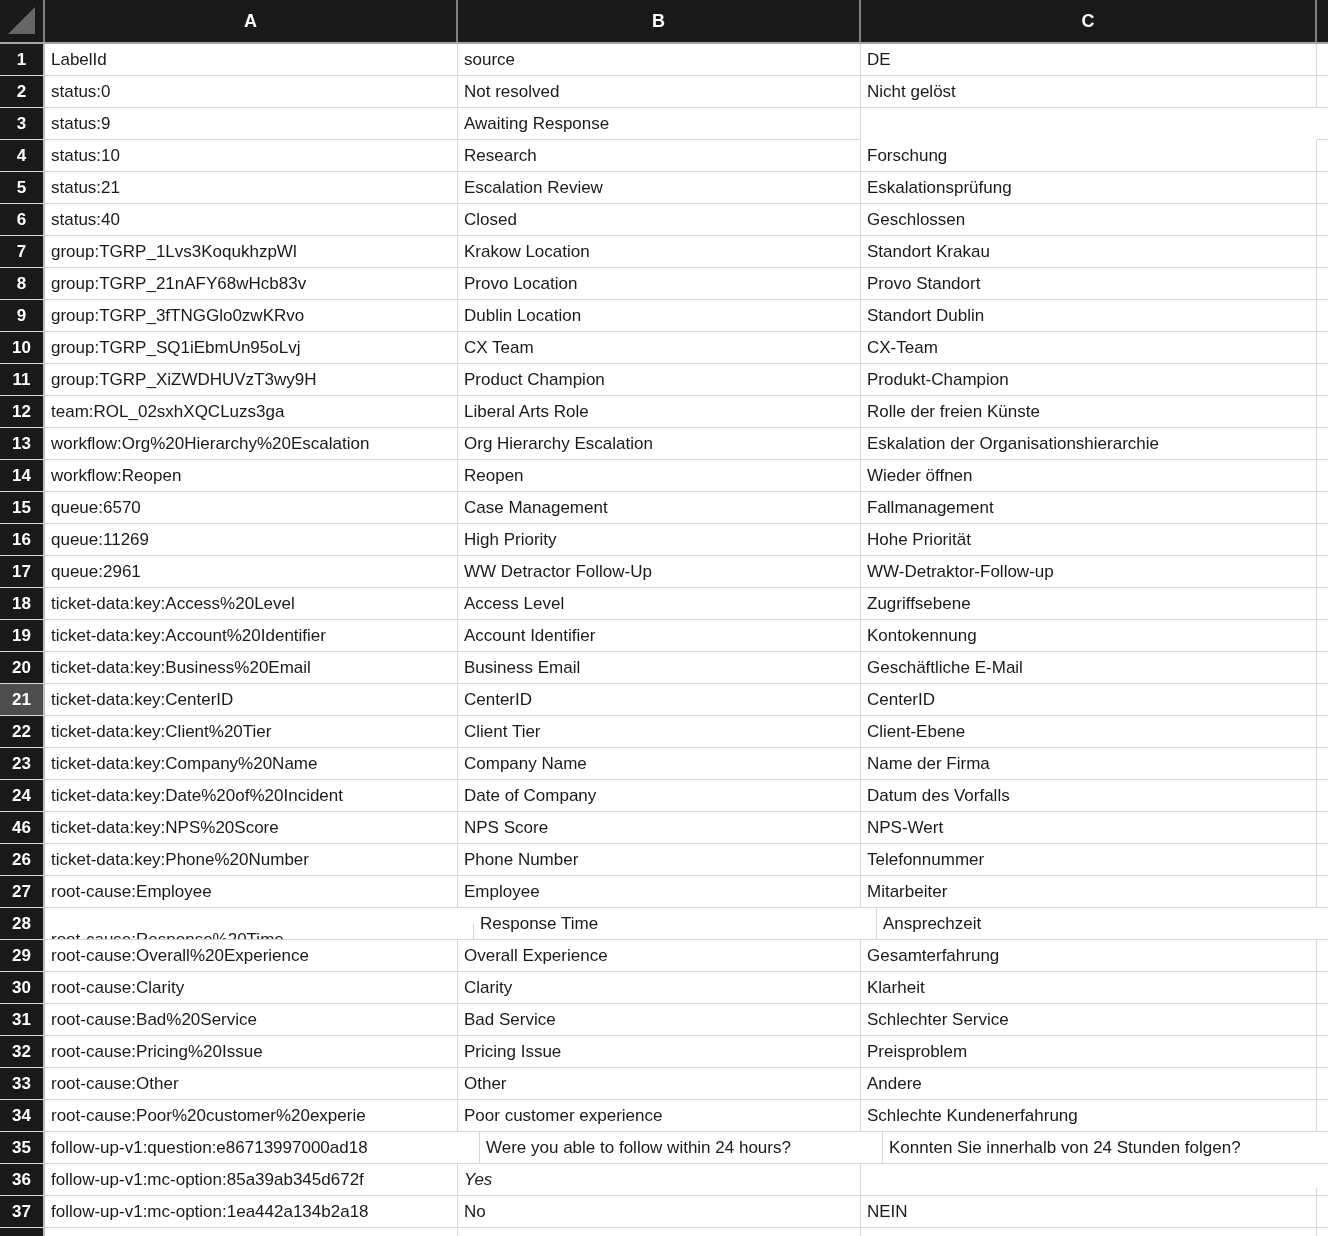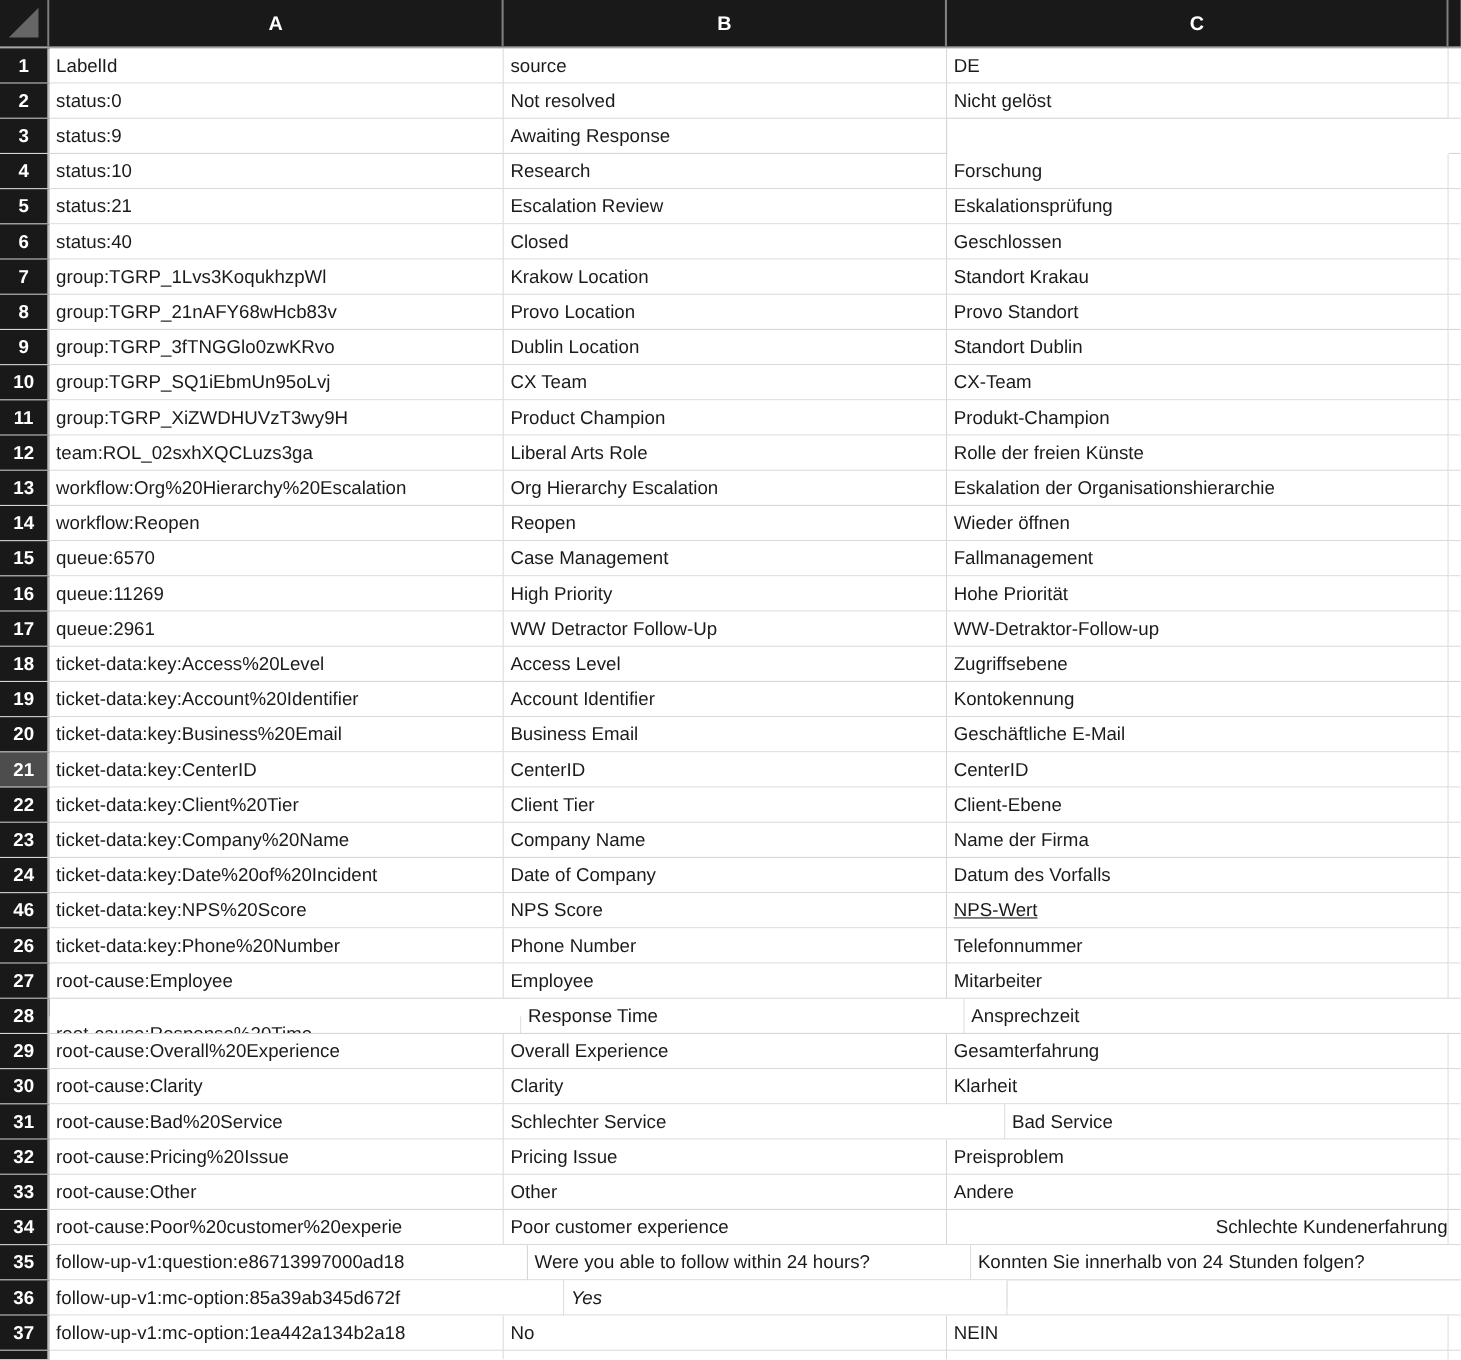--- a/index.html
+++ b/index.html
@@ -259,21 +259,21 @@
         <div class="row-num">24</div>
         <div class="cell" style="width: 413px;">ticket-data:key:Date%20of%20Incident</div>
         <div class="cell" style="width: 403px;">Date of Company</div>
         <div class="cell" style="width: 456px;">Datum des Vorfalls</div>
         <div class="cell stub"></div>
       </div>
       <div class="row">
         <div class="row-num">46</div>
         <div class="cell" style="width: 413px;">ticket-data:key:NPS%20Score</div>
         <div class="cell" style="width: 403px;">NPS Score</div>
-        <div class="cell" style="width: 456px; text-decoration: underline;">NPS-Wert</div>
+        <div class="cell" style="width: 456px;">NPS-Wert</div>
         <div class="cell stub"></div>
       </div>
       <div class="row">
         <div class="row-num">26</div>
         <div class="cell" style="width: 413px;">ticket-data:key:Phone%20Number</div>
         <div class="cell" style="width: 403px;">Phone Number</div>
         <div class="cell" style="width: 456px;">Telefonnummer</div>
         <div class="cell stub"></div>
       </div>
       <div class="row">
@@ -300,55 +300,55 @@
       <div class="row">
         <div class="row-num">30</div>
         <div class="cell" style="width: 413px;">root-cause:Clarity</div>
         <div class="cell" style="width: 403px;">Clarity</div>
         <div class="cell" style="width: 456px;">Klarheit</div>
         <div class="cell stub"></div>
       </div>
       <div class="row">
         <div class="row-num">31</div>
         <div class="cell" style="width: 413px;">root-cause:Bad%20Service</div>
+        <div class="cell" style="width: 403px;">Bad Service</div>
         <div class="cell" style="width: 456px;">Schlechter Service</div>
-        <div class="cell" style="width: 403px;">Bad Service</div>
         <div class="cell stub"></div>
       </div>
       <div class="row">
         <div class="row-num">32</div>
         <div class="cell" style="width: 413px;">root-cause:Pricing%20Issue</div>
         <div class="cell" style="width: 403px;">Pricing Issue</div>
         <div class="cell" style="width: 456px;">Preisproblem</div>
         <div class="cell stub"></div>
       </div>
       <div class="row">
         <div class="row-num">33</div>
         <div class="cell" style="width: 413px;">root-cause:Other</div>
         <div class="cell" style="width: 403px;">Other</div>
         <div class="cell" style="width: 456px;">Andere</div>
         <div class="cell stub"></div>
       </div>
       <div class="row">
         <div class="row-num">34</div>
         <div class="cell" style="width: 413px;">root-cause:Poor%20customer%20experie</div>
         <div class="cell" style="width: 403px;">Poor customer experience</div>
-        <div class="cell" style="width: 456px; text-align: right;">Schlechte Kundenerfahrung</div>
+        <div class="cell" style="width: 456px;">Schlechte Kundenerfahrung</div>
         <div class="cell stub"></div>
       </div>
       <div class="row">
         <div class="row-num">35</div>
         <div class="cell" style="width: 435px;">follow-up-v1:question:e86713997000ad18</div>
         <div class="cell" style="width: 403px;">Were you able to follow within 24 hours?</div>
         <div class="cell" style="width: 456px;">Konnten Sie innerhalb von 24 Stunden folgen?</div>
         <div class="cell stub"></div>
       </div>
       <div class="row">
         <div class="row-num">36</div>
-        <div class="cell" style="width: 468px;">follow-up-v1:mc-option:85a39ab345d672f</div>
+        <div class="cell" style="width: 413px;">follow-up-v1:mc-option:85a39ab345d672f</div>
         <div class="cell" style="width: 403px; font-style: italic;">Yes</div>
         <div class="cell" style="width: 456px; margin-top: 24px;">Ja</div>
         <div class="cell stub"></div>
       </div>
       <div class="row">
         <div class="row-num">37</div>
         <div class="cell" style="width: 413px;">follow-up-v1:mc-option:1ea442a134b2a18</div>
         <div class="cell" style="width: 403px;">No</div>
         <div class="cell" style="width: 456px;">NEIN</div>
         <div class="cell stub"></div>

